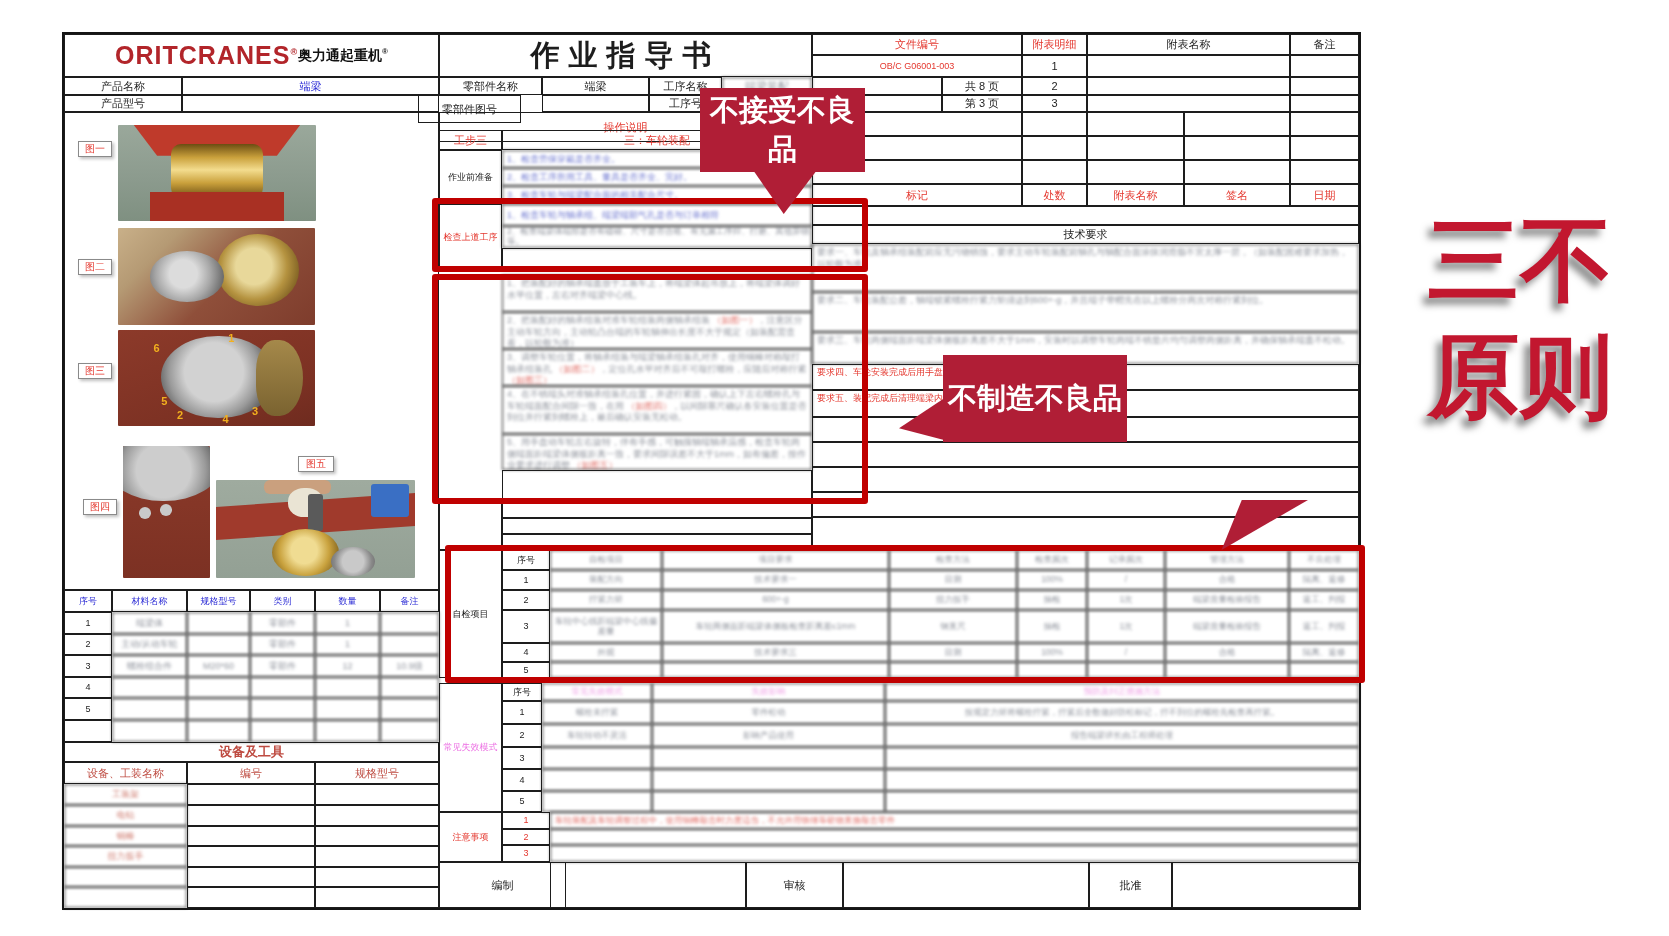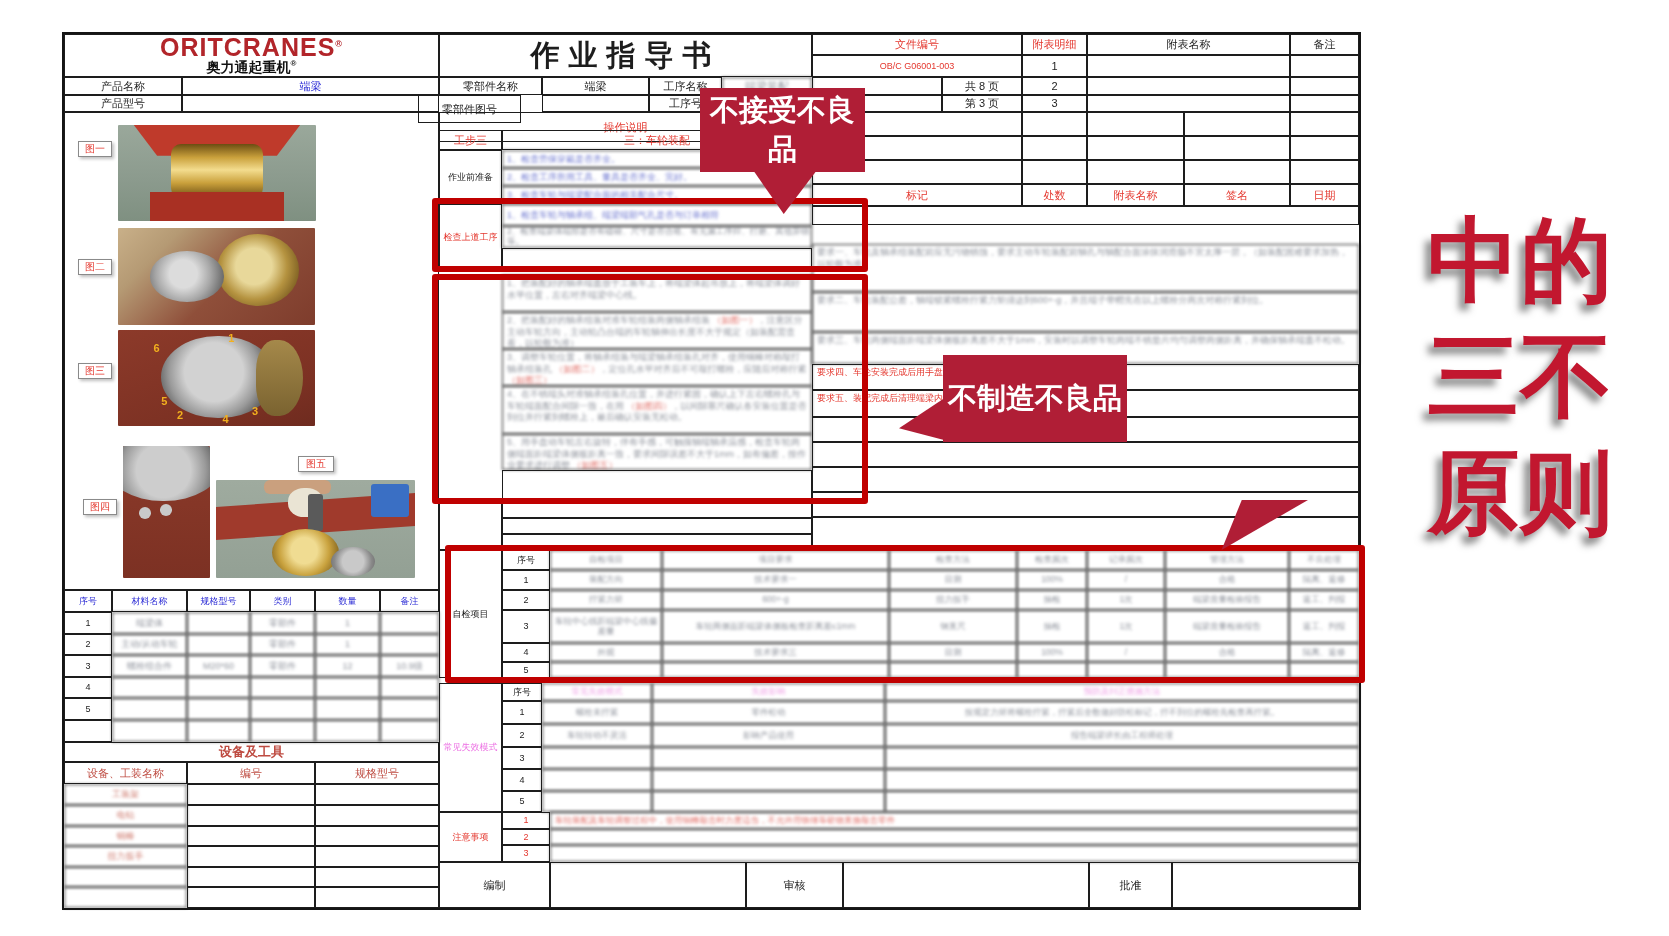--- a/index.html
+++ b/index.html
@@ -16,21 +16,21 @@
   .blue{color:#2B2BD5;}
   .pink{color:#EC6FE3;}
   .brown{color:#BE4B41;}
   .bl{filter:blur(1.5px);}
   .c-g{color:#8f939c;}
   .c-b{color:#6a74cf;}
   .c-r{color:#e2716a;}
   .c-p{color:#efa3e6;}
   .c-br{color:#cf7d71;}
   .logo-cell{position:absolute;left:0;top:0;width:375px;height:43px;box-sizing:border-box;border:1px solid #1d1d1d;
-             display:flex;flex-direction:column;align-items:center;justify-content:center;}
+             display:flex;flex-direction:row;align-items:center;justify-content:center;}
   .logo-main{font-size:25px;font-weight:900;color:#B2252A;letter-spacing:1px;line-height:1;}
   .logo-main sup{font-size:9px;}
   .logo-sub{font-size:14px;font-weight:700;color:#111;line-height:1.1;}
   .logo-sub sup{font-size:8px;}
   .doc-title{font-size:29px;font-weight:700;letter-spacing:9px;}
   .figwrap{position:absolute;box-sizing:border-box;border:1px solid #1d1d1d;}
   .figlabel{position:absolute;box-sizing:border-box;border:1px solid #8a8a8a;background:#fff;color:#E4372E;
             font-size:10px;display:flex;align-items:center;justify-content:center;box-shadow:2px 2px 3px rgba(0,0,0,.25);z-index:3;}
   .photo{position:absolute;overflow:hidden;border-radius:1px;}
   .ph{position:absolute;}
@@ -96,26 +96,27 @@
     <div class="cell red" style="left:1226px;top:150px;width:69px;height:22px">日期</div>
 
     <div class="cell red" style="left:375px;top:78px;width:373px;height:30px">操作说明</div>
     <div class="cell red" style="left:375px;top:96px;width:63px;height:20px">工步三</div>
     <div class="cell red" style="left:438px;top:96px;width:310px;height:20px">三：车轮装配</div>
     <div class="cell sm" style="left:375px;top:116px;width:63px;height:54px">作业前准备</div>
     <div class="cell red sm" style="left:375px;top:170px;width:63px;height:66px">检查上道工序</div>
     <div class="cell" style="left:375px;top:468px;width:63px;height:48px"></div>
 
     <div class="cell" style="left:748px;top:172px;width:547px;height:19px"></div>
+    <div class="cell" style="left:748px;top:191px;width:547px;height:19px">技术要求</div>
 
     <div class="cell sm" style="left:375px;top:516px;width:63px;height:128px">自检项目</div>
     <div class="cell pink sm" style="left:375px;top:649px;width:63px;height:129px">常见失效模式</div>
     <div class="cell red sm" style="left:375px;top:778px;width:63px;height:50px">注意事项</div>
 
-    <div class="cell" style="left:375px;top:828px;width:111px;height:46px">编制</div>
+    <div class="cell" style="left:375px;top:828px;width:127px;height:46px">编制</div>
     <div class="cell" style="left:486px;top:828px;width:196px;height:46px"></div>
     <div class="cell" style="left:682px;top:828px;width:97px;height:46px">审核</div>
     <div class="cell" style="left:779px;top:828px;width:246px;height:46px"></div>
     <div class="cell" style="left:1025px;top:828px;width:83px;height:46px">批准</div>
     <div class="cell" style="left:1108px;top:828px;width:187px;height:46px"></div>
 
     <div class="cell brown" style="left:0;top:708px;width:375px;height:20px;font-weight:700;font-size:13px">设备及工具</div>
     <div class="cell brown" style="left:0;top:728px;width:123px;height:22px">设备、工装名称</div>
     <div class="cell brown" style="left:123px;top:728px;width:128px;height:22px">编号</div>
     <div class="cell brown" style="left:251px;top:728px;width:124px;height:22px">规格型号</div>
@@ -357,17 +358,16 @@
 
   <div class="callout" style="left:700px;top:88px;width:165px;height:84px">不接受不良品</div>
   <div class="tail" style="left:753px;top:170px;width:64px;height:44px;clip-path:polygon(0 0,100% 0,48% 100%)"></div>
 
   <div class="callout" style="left:943px;top:355px;width:184px;height:87px">不制造不良品</div>
   <div class="tail" style="left:899px;top:396px;width:46px;height:46px;clip-path:polygon(100% 4%,100% 96%,0 70%)"></div>
 
   <div class="tail" style="left:1216px;top:500px;width:92px;height:50px;clip-path:polygon(28% 0,100% 0,6% 100%)"></div>
 
   <div class="bigtext">
-    <div class="bigline">中的</div>
     <div class="bigline">三不</div>
     <div class="bigline">原则</div>
   </div>
 </div>
 
 </body></html>

